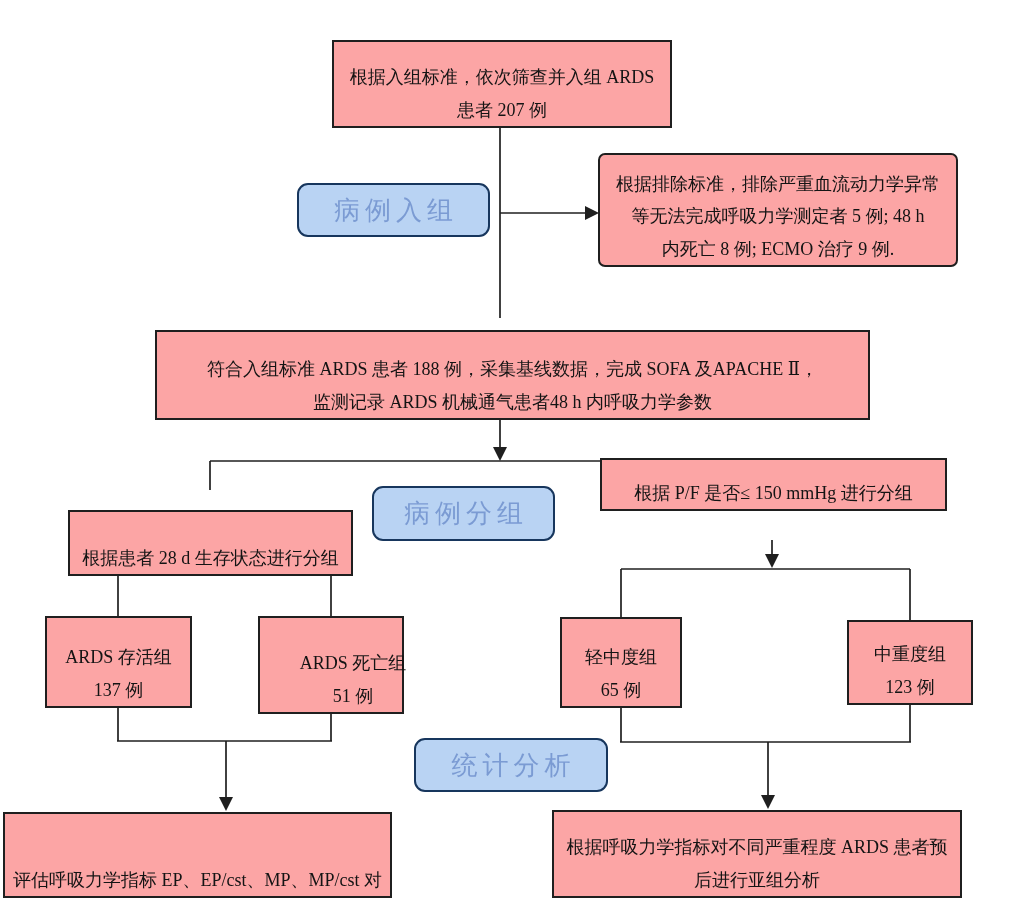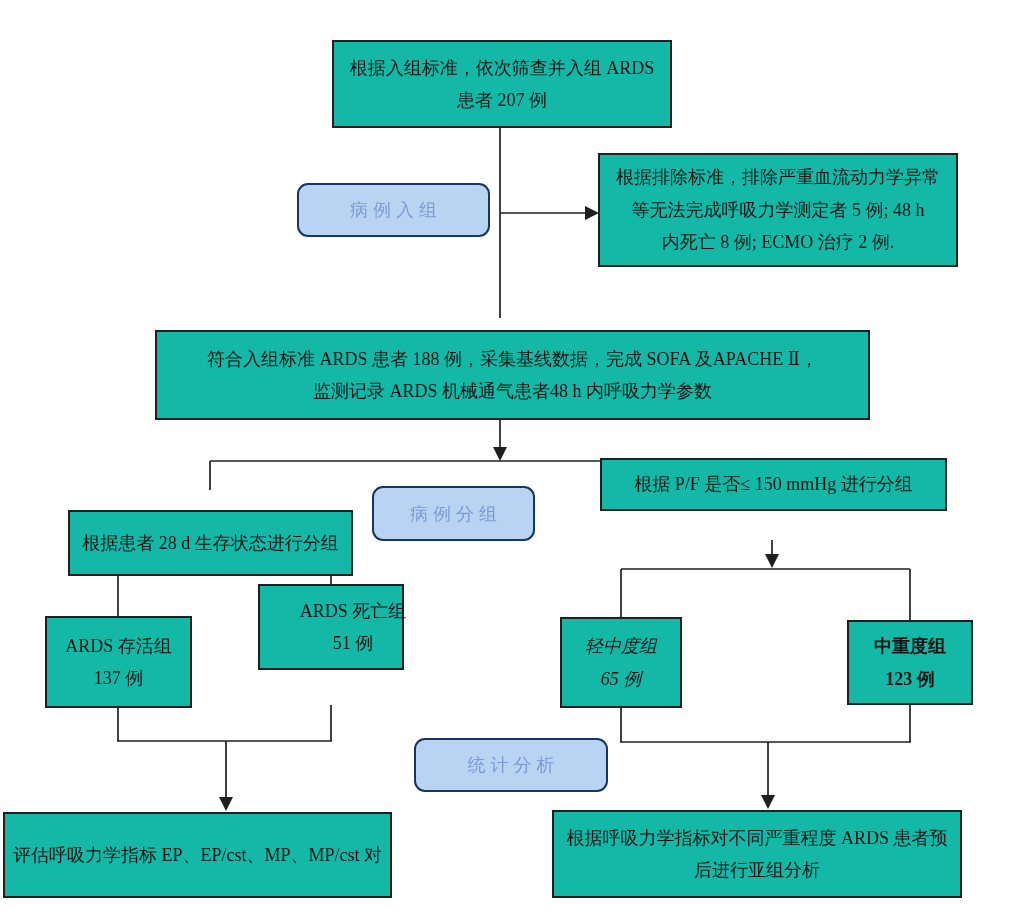--- a/index.html
+++ b/index.html
@@ -6,36 +6,36 @@
   #canvas {
     position:relative;
     width:1014px; height:922px;
     background:#ffffff;
     font-family:"Liberation Serif","DejaVu Serif",serif;
     overflow:hidden;
   }
   .box {
     position:absolute;
     border:2px solid #1f1f1f;
-    background:#14b8a6;
+    background:#fca5a5;
     display:flex; flex-direction:column;
-    align-items:center; justify-content:center;
+    align-items:center; justify-content:flex-end;
     text-align:center;
     font-size:18px; line-height:1.8; color:#141414;
     box-sizing:border-box;
     z-index:2;
   }
   .box .ln { display:block; white-space:nowrap; }
   .stage {
     position:absolute;
     background:#b9d3f3;
     border:2px solid #17365d;
     border-radius:11px;
     display:flex; align-items:center; justify-content:center;
-    font-size:18px; letter-spacing:5px; text-indent:5px;
+    font-size:26px; letter-spacing:5px; text-indent:5px;
     color:#7b9bd3;
     box-sizing:border-box;
     z-index:2;
   }
   svg.connectors {
     position:absolute; left:0; top:0; width:1014px; height:922px;
     z-index:1;
   }
   svg.connectors path { stroke:#1f1f1f; stroke-width:1.7; fill:none; }
   svg.connectors polygon { fill:#1f1f1f; stroke:none; }
@@ -84,57 +84,57 @@
     <polygon points="768,809 761,795 775,795"></polygon>
   </svg>
 
   <div class="box" style="left:332px; top:40px; width:340px; height:88px;">
     <span class="ln">根据入组标准，依次筛查并入组 ARDS</span>
     <span class="ln">患者 207 例</span>
   </div>
 
   <div class="stage" style="left:297px; top:183px; width:193px; height:54px;">病例入组</div>
 
-  <div class="box" style="left:598px; top:153px; width:360px; height:114px;">
+  <div class="box" style="left:598px; top:153px; width:360px; height:114px;border-radius:7px;">
     <span class="ln">根据排除标准，排除严重血流动力学异常</span>
     <span class="ln">等无法完成呼吸力学测定者 5 例; 48 h</span>
-    <span class="ln">内死亡 8 例; ECMO 治疗 2 例.</span>
+    <span class="ln">内死亡 8 例; ECMO 治疗 9 例.</span>
   </div>
 
   <div class="box" style="left:155px; top:318px; width:715px; height:90px;margin-top:12px;">
     <span class="ln">符合入组标准 ARDS 患者 188 例，采集基线数据，完成 SOFA 及APACHE Ⅱ，</span>
     <span class="ln">监测记录 ARDS 机械通气患者48 h 内呼吸力学参数</span>
   </div>
 
   <div class="box" style="left:68px; top:471px; width:285px; height:66px;margin-top:39px;">
     <span class="ln">根据患者 28 d  生存状态进行分组</span>
   </div>
 
-  <div class="stage" style="left:372px; top:486px; width:163px; height:55px;">病例分组</div>
+  <div class="stage" style="left:372px; top:486px; width:183px; height:55px;">病例分组</div>
 
   <div class="box" style="left:600px; top:458px; width:347px; height:53px;">
     <span class="ln">根据 P/F 是否≤ 150 mmHg 进行分组</span>
   </div>
 
   <div class="box" style="left:45px; top:616px; width:147px; height:92px;">
     <span class="ln">ARDS 存活组</span>
     <span class="ln">137 例</span>
   </div>
 
-  <div class="box" style="left:258px; top:584px; width:146px; height:86px;padding-left:44px;">
+  <div class="box" style="left:258px; top:616px; width:146px; height:98px;padding-left:44px;">
     <span class="ln">ARDS 死亡组</span>
     <span class="ln">51 例</span>
   </div>
 
-  <div class="box" style="left:560px; top:617px; width:122px; height:91px;font-style:italic;">
+  <div class="box" style="left:560px; top:617px; width:122px; height:91px;">
     <span class="ln">轻中度组</span>
     <span class="ln">65 例</span>
   </div>
 
-  <div class="box" style="left:847px; top:620px; width:126px; height:85px;font-weight:bold;">
+  <div class="box" style="left:847px; top:620px; width:126px; height:85px;">
     <span class="ln">中重度组</span>
     <span class="ln">123 例</span>
   </div>
 
   <div class="stage" style="left:414px; top:738px; width:194px; height:54px;">统计分析</div>
 
   <div class="box" style="left:3px; top:812px; width:389px; height:86px;">
     <span class="ln">评估呼吸力学指标 EP、EP/cst、MP、MP/cst 对</span>
   </div>
 

